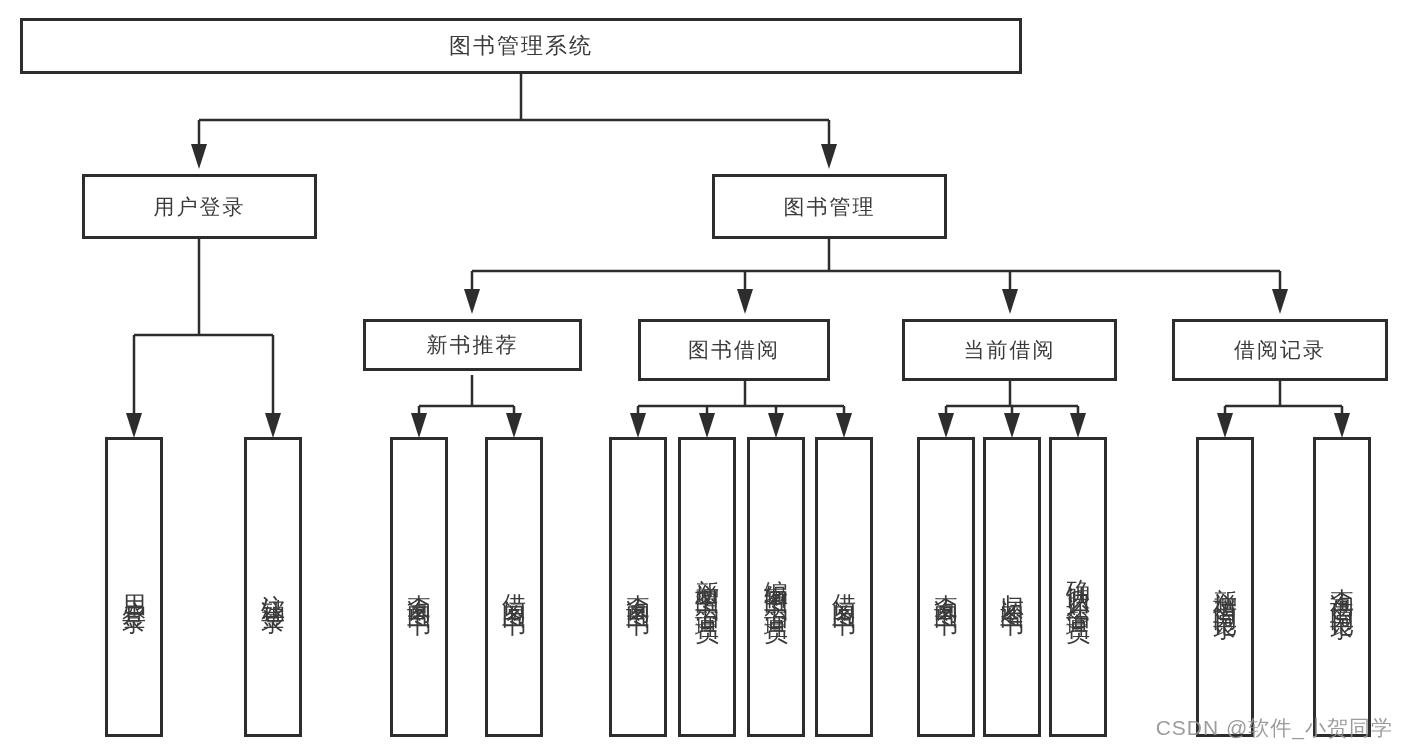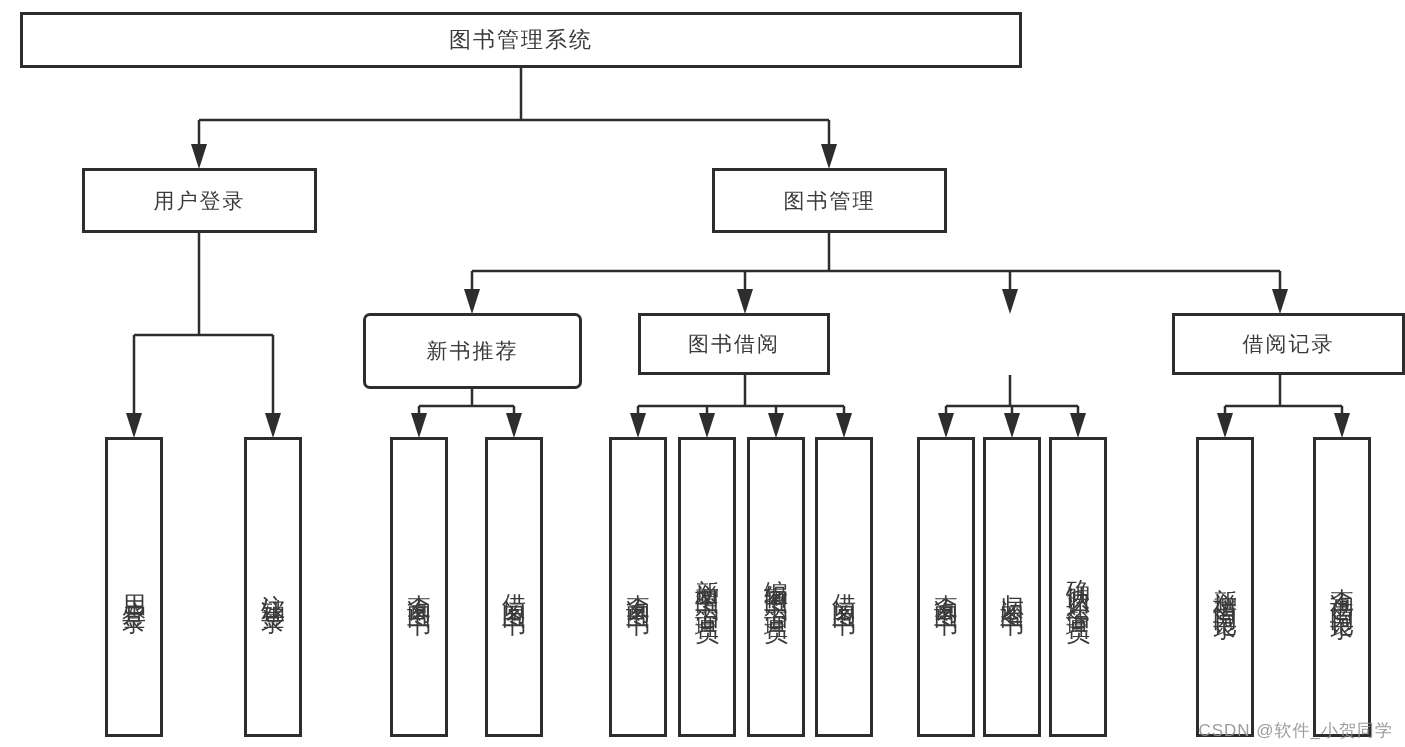--- a/index.html
+++ b/index.html
@@ -20,37 +20,38 @@
     background:#ffffff;
     border:3px solid #2d2d2d;
     display:flex;align-items:center;justify-content:center;
     color:#3a3a3a;
     z-index:2;
   }
   .hnode{
     font-size:21px;
     letter-spacing:2px;
     white-space:nowrap;
+    margin-top:6px;
   }
   .root{font-size:22px;}
   .vnode{
     width:58px;height:300px;top:437px;
   }
   .vtext{
     writing-mode:vertical-rl;
     text-orientation:mixed;
     font-size:24px;
     letter-spacing:6px;
     line-height:1;
     color:#3a3a3a;
   }
   .watermark{
     position:absolute;
     right:12px;bottom:5px;
-    font-size:17px;
+    font-size:21px;
     color:rgba(148,148,148,0.92);
     letter-spacing:1px;
     z-index:3;
     white-space:nowrap;
   }
   .stroke{fill:none;stroke:#2d2d2d;stroke-width:2.5;}
   .arrow{fill:#2d2d2d;stroke:none;}
 </style>
 </head>
 <body>
@@ -104,27 +105,30 @@
     <span>图书管理系统</span>
   </div>
 
   <div class="node hnode" style="left:82px;top:168px;width:235px;height:65px;">
     <span>用户登录</span>
   </div>
   <div class="node hnode" style="left:712px;top:168px;width:235px;height:65px;font-family:Liberation Serif, serif;">
     <span>图书管理</span>
   </div>
 
-  <div class="node hnode" style="left:363px;top:313px;width:219px;height:76px;border-radius:7px;">
+  <div class="node hnode" style="left:363px;top:313px;width:219px;height:52px;">
     <span>新书推荐</span>
   </div>
   <div class="node hnode" style="left:638px;top:313px;width:192px;height:62px;">
     <span>图书借阅</span>
   </div>
-  <div class="node hnode" style="left:1172px;top:313px;width:233px;height:62px;">
+  <div class="node hnode" style="left:902px;top:313px;width:215px;height:62px;">
+    <span>当前借阅</span>
+  </div>
+  <div class="node hnode" style="left:1172px;top:313px;width:216px;height:62px;">
     <span>借阅记录</span>
   </div>
 
   <div class="node vnode" style="left:105px;">
     <span class="vtext">用户登录</span>
   </div>
   <div class="node vnode" style="left:244px;">
     <span class="vtext">注销登录</span>
   </div>
 

